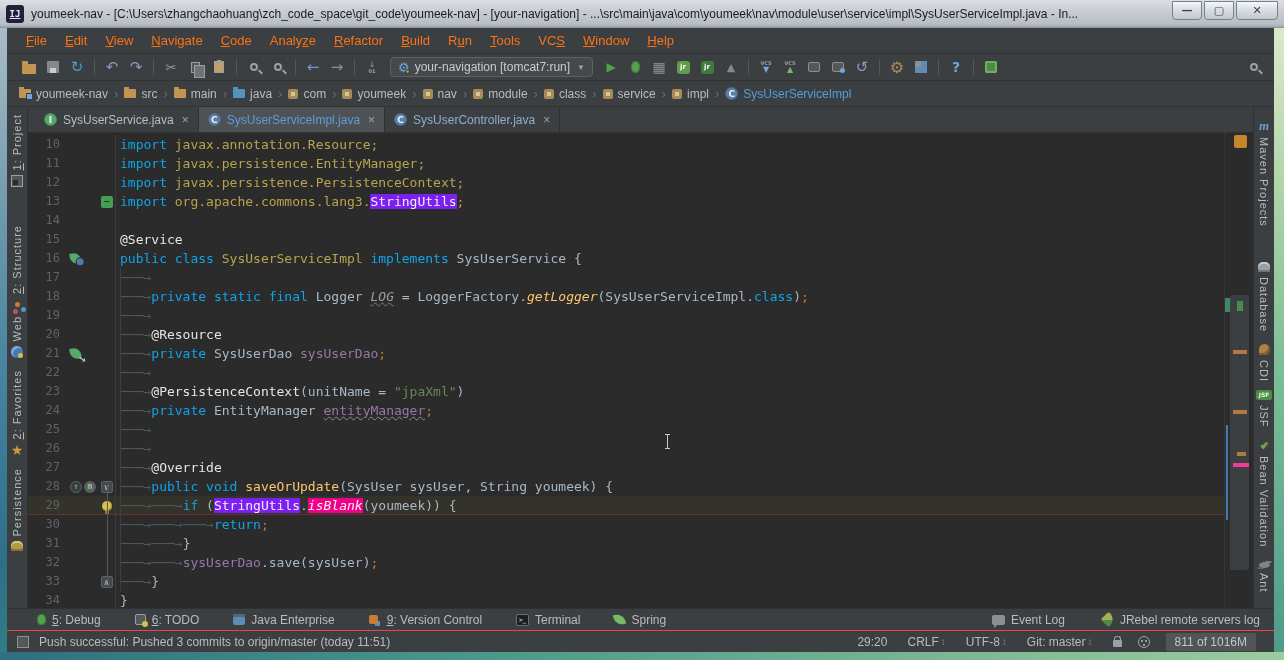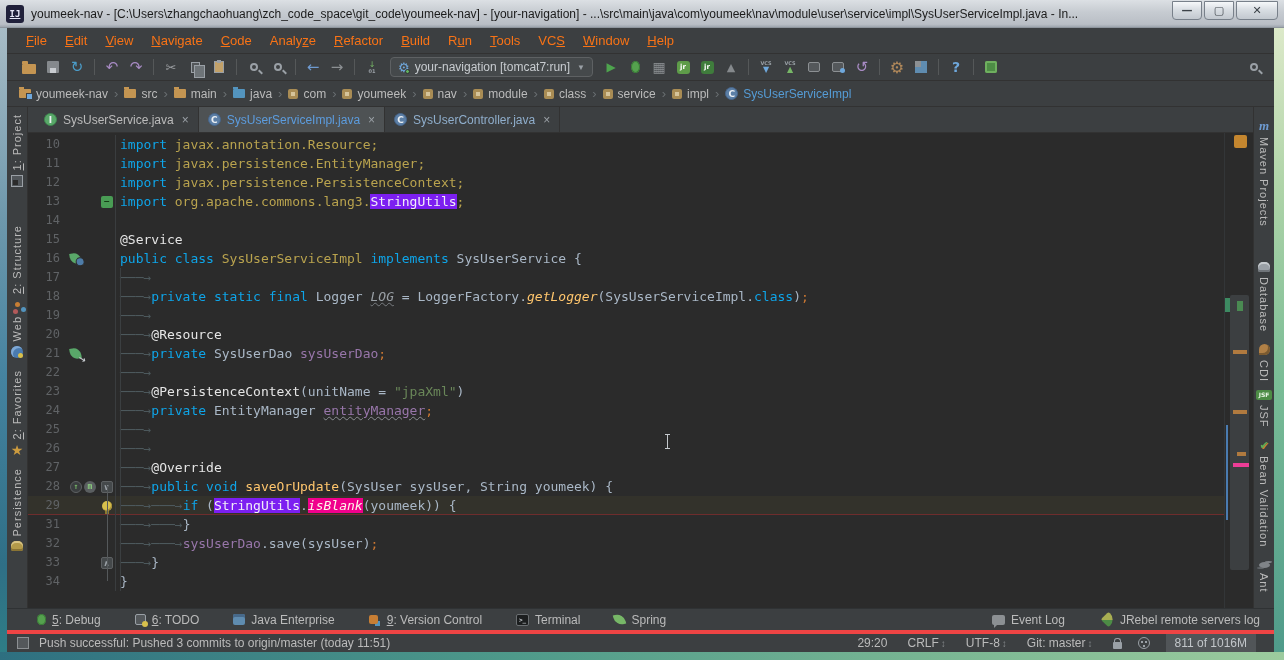--- a/index.html
+++ b/index.html
@@ -228,21 +228,21 @@
                    text-align:center; }
   .spring-leaf-icon { width:11px; height:11px; background:#77B767; border-radius:0 80% 0 80%;
                       transform:rotate(-15deg); }
   .eventlog-icon { width:13px; height:10px; background:#8C9093; border-radius:2px; position:relative; }
   .eventlog-icon::after { content:''; position:absolute; left:2px; bottom:-3px;
                           border:3px solid transparent; border-top-color:#8C9093; border-left-color:#8C9093; }
   .jrebel-rocket-icon { width:11px; height:11px; background:linear-gradient(135deg,#A8AE52 55%,#4D8C45 55%);
                         border-radius:2px 80% 2px 2px; transform:rotate(45deg); }
 
   
-  #statusbar { height:22px; background:#3C3F41; border-top:4px solid #ef4444; display:flex;
+  #statusbar { height:22px; background:#3C3F41; border-top:1px solid #ef4444; display:flex;
                align-items:center; font-size:12px; padding:0 18px 0 10px; color:#BBBBBB; }
   .sb-squ { width:12px; height:12px; border:1px solid #8C9093; background:#54585B; margin-right:10px; }
   .sb-spacer { flex:1; }
   .sb-w { display:flex; align-items:center; gap:2px; margin-left:20px; white-space:nowrap; }
   .ud { color:#85898C; font-size:10px; }
   .lock-icon { width:9px; height:7px; background:#9AA0A6; border-radius:1px; position:relative;
                margin-left:20px; margin-top:4px; }
   .lock-icon::before { content:''; position:absolute; left:1px; top:-4px; width:5px; height:4px;
                border:1px solid #9AA0A6; border-bottom:none; border-radius:3px 3px 0 0; }
   .hector-icon { width:12px; height:12px; border:1px solid #9AA0A6; border-radius:50%; margin-left:16px;
@@ -489,20 +489,21 @@
                 <div class="code-line"><span class="ln">20</span><span class="gut"></span><span class="fold"></span><span class="code"><span class="s-tab">───→</span><span class="s-ann">@Resource</span></span></div>
                 <div class="code-line"><span class="ln">21</span><span class="gut"><span class="gi spring-wire"></span></span><span class="fold"></span><span class="code"><span class="s-tab">───→</span><span class="s-kw">private </span><span class="s-def">SysUserDao </span><span class="s-field">sysUserDao</span><span class="s-semi">;</span></span></div>
                 <div class="code-line"><span class="ln">22</span><span class="gut"></span><span class="fold"></span><span class="code"><span class="s-tab">───→</span></span></div>
                 <div class="code-line"><span class="ln">23</span><span class="gut"></span><span class="fold"></span><span class="code"><span class="s-tab">───→</span><span class="s-ann">@PersistenceContext</span><span class="s-def">(unitName = </span><span class="s-str">"jpaXml"</span><span class="s-def">)</span></span></div>
                 <div class="code-line"><span class="ln">24</span><span class="gut"></span><span class="fold"></span><span class="code"><span class="s-tab">───→</span><span class="s-kw">private </span><span class="s-def">EntityManager </span><span class="s-fieldu">entityManager</span><span class="s-semi">;</span></span></div>
                 <div class="code-line"><span class="ln">25</span><span class="gut"></span><span class="fold"></span><span class="code"><span class="s-tab">───→</span></span></div>
                 <div class="code-line"><span class="ln">26</span><span class="gut"></span><span class="fold"></span><span class="code"><span class="s-tab">───→</span></span></div>
                 <div class="code-line"><span class="ln">27</span><span class="gut"></span><span class="fold"></span><span class="code"><span class="s-tab">───→</span><span class="s-ann">@Override</span></span></div>
                 <div class="code-line"><span class="ln">28</span><span class="gut"><span class="gi override">↑</span><span class="gi marker-m">m</span></span><span class="fold"><span class="fm fm-open">∨</span></span><span class="code"><span class="s-tab">───→</span><span class="s-kw">public void </span><span class="s-meth">saveOrUpdate</span><span class="s-def">(SysUser sysUser, String youmeek) {</span></span></div>
                 <div class="code-line current"><span class="ln">29</span><span class="gut"></span><span class="fold"><span class="bulb"></span></span><span class="code"><span class="s-tab">───→</span><span class="s-tab">───→</span><span class="s-kw">if </span><span class="s-def">(</span><span class="s-hlv">StringUtils</span><span class="s-def">.</span><span class="s-hlp">isBlank</span><span class="s-def">(youmeek)) {</span></span></div>
+                <div class="code-line"><span class="ln">30</span><span class="gut"></span><span class="fold"></span><span class="code"><span class="s-tab">───→</span><span class="s-tab">───→</span><span class="s-tab">───→</span><span class="s-kw">return</span><span class="s-semi">;</span></span></div>
                 <div class="code-line"><span class="ln">31</span><span class="gut"></span><span class="fold"></span><span class="code"><span class="s-tab">───→</span><span class="s-tab">───→</span><span class="s-def">}</span></span></div>
                 <div class="code-line"><span class="ln">32</span><span class="gut"></span><span class="fold"></span><span class="code"><span class="s-tab">───→</span><span class="s-tab">───→</span><span class="s-field">sysUserDao</span><span class="s-def">.save(sysUser)</span><span class="s-semi">;</span></span></div>
                 <div class="code-line"><span class="ln">33</span><span class="gut"></span><span class="fold"><span class="fm fm-close">∧</span></span><span class="code"><span class="s-tab">───→</span><span class="s-def">}</span></span></div>
                 <div class="code-line"><span class="ln">34</span><span class="gut"></span><span class="fold"></span><span class="code"><span class="s-def">}</span></span></div>
               </div>
             <div class="guide" style="left:92px; top:135px; height:323px;"></div>
             <div class="fold-bracket" style="left:79px; top:353px; height:95px;"></div>
             <div class="ibeam" style="left:636px; top:301px;"></div>
           </div>
 

